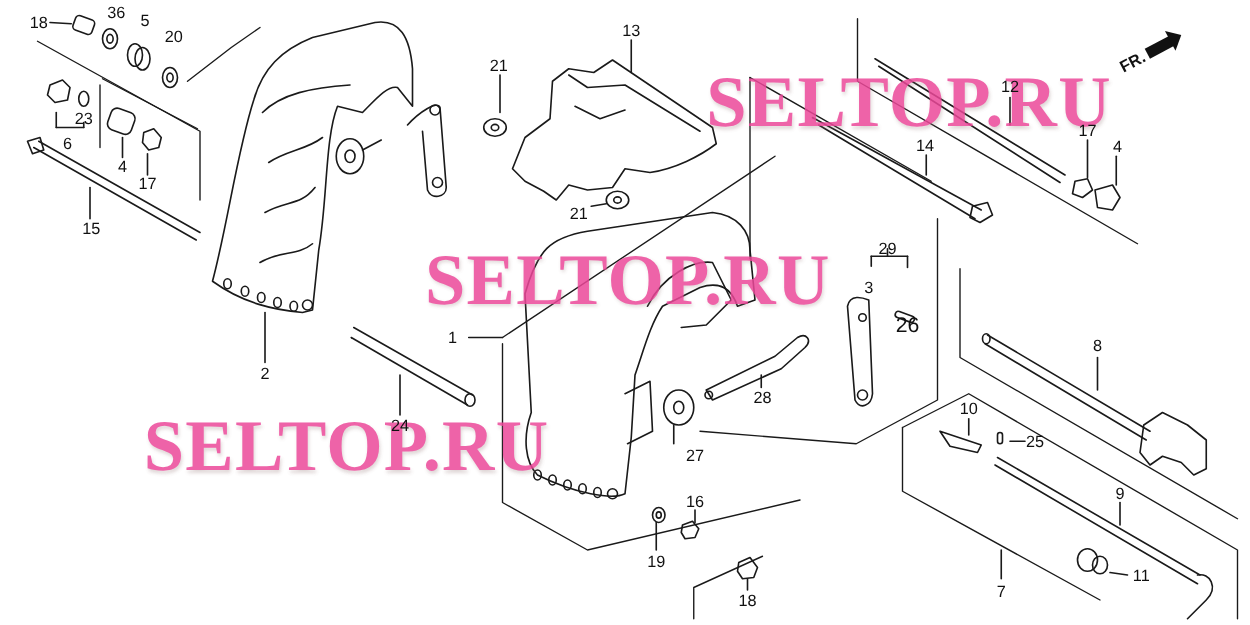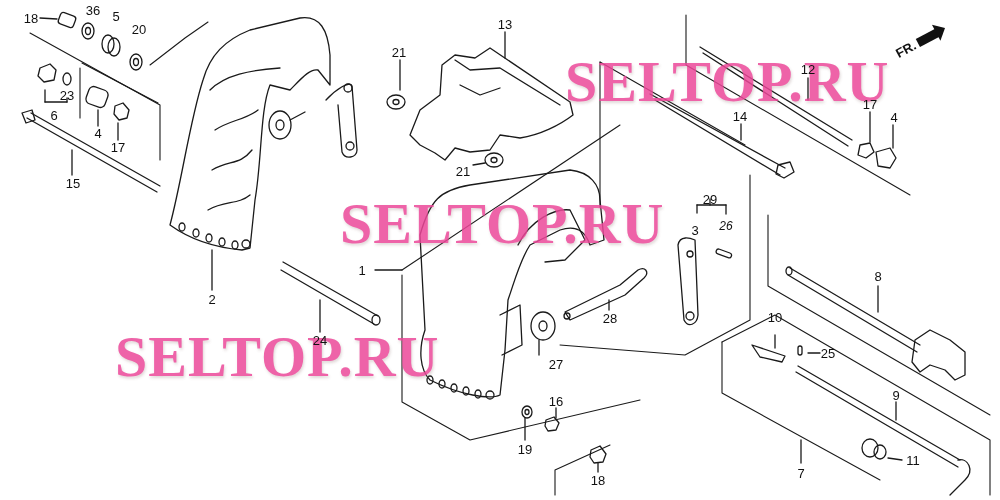--- a/index.html
+++ b/index.html
@@ -197,26 +197,26 @@
 <div class="callout" style="left:212px; top:299px;">2</div>
 <div class="callout" style="left:399px; top:52px;">21</div>
 <div class="callout" style="left:505px; top:24px;">13</div>
 <div class="callout" style="left:463px; top:171px;">21</div>
 <div class="callout" style="left:808px; top:69px;">12</div>
 <div class="callout" style="left:870px; top:104px;">17</div>
 <div class="callout" style="left:894px; top:117px;">4</div>
 <div class="callout" style="left:740px; top:116px;">14</div>
 <div class="callout" style="left:710px; top:199px;">29</div>
 <div class="callout" style="left:695px; top:230px;">3</div>
-<div class="callout" style="left:726px; top:226px; font-size:12px;font-style:italic;">26</div>
+<div class="callout" style="left:726px; top:260px; font-size:17px;">26</div>
 <div class="callout" style="left:362px; top:270px;">1</div>
 <div class="callout" style="left:320px; top:340px;">24</div>
 <div class="callout" style="left:610px; top:318px;">28</div>
 <div class="callout" style="left:556px; top:364px;">27</div>
 <div class="callout" style="left:878px; top:276px;">8</div>
-<div class="callout" style="left:775px; top:317px;text-align:center;">10</div>
+<div class="callout" style="left:775px; top:327px;text-align:center;">10</div>
 <div class="callout" style="left:828px; top:353px;">25</div>
 <div class="callout" style="left:896px; top:395px;">9</div>
 <div class="callout" style="left:913px; top:460px;">11</div>
 <div class="callout" style="left:801px; top:473px;">7</div>
 <div class="callout" style="left:556px; top:401px;">16</div>
 <div class="callout" style="left:525px; top:449px;">19</div>
 <div class="callout" style="left:598px; top:480px;">18</div>
 
 </body></html>

